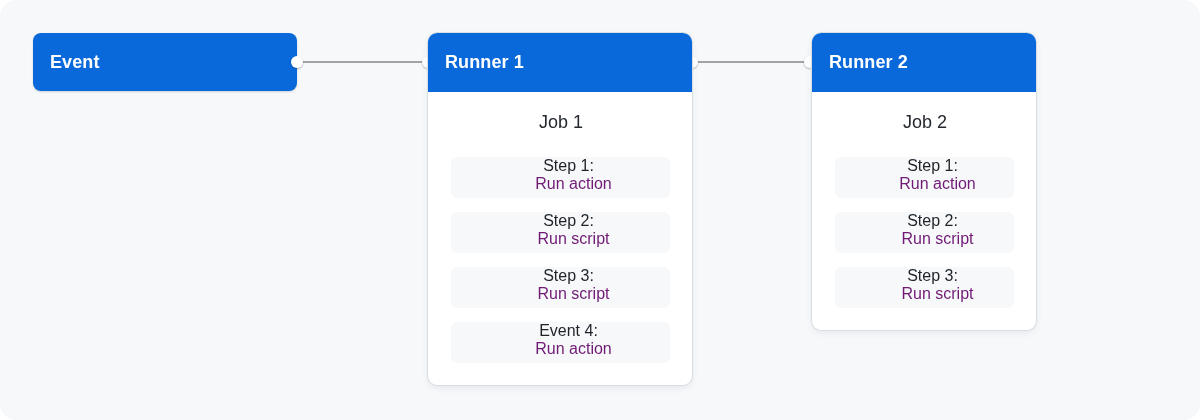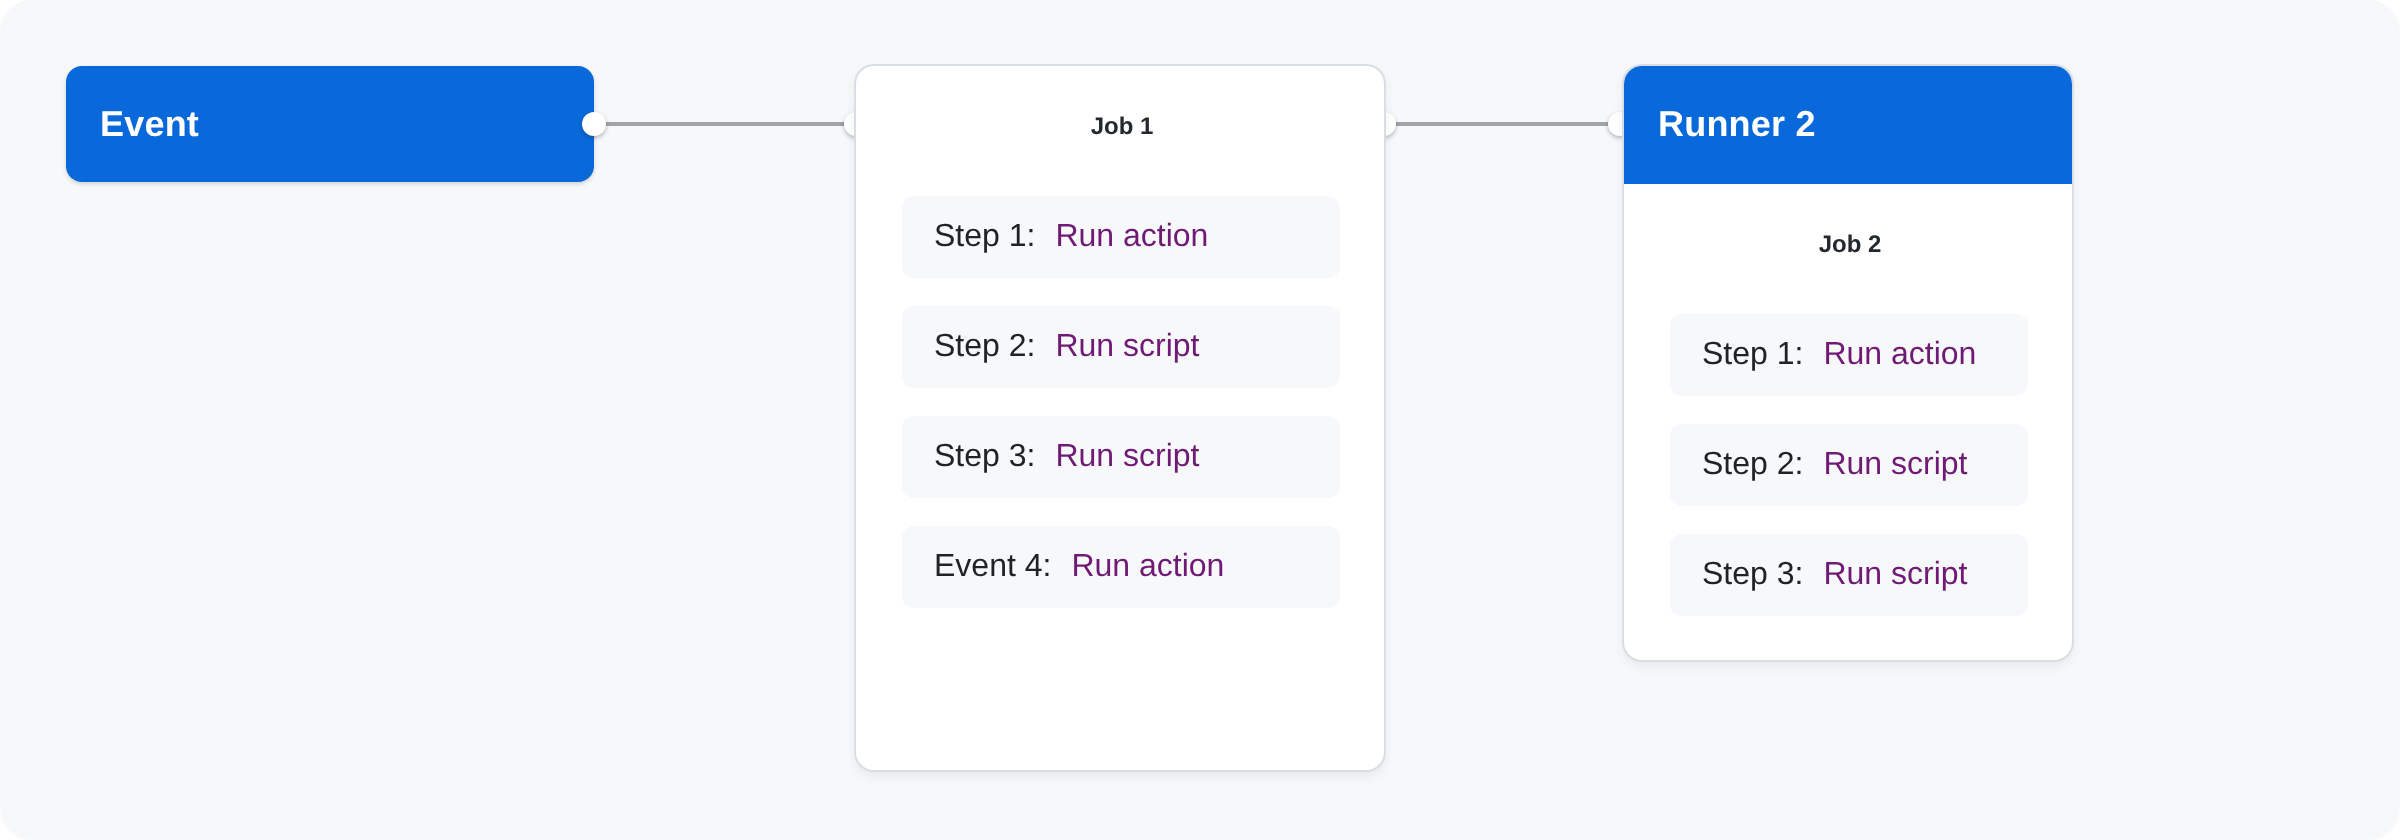--- a/index.html
+++ b/index.html
@@ -86,37 +86,38 @@
     color: #ffffff;
     font-size: 18px;
     font-weight: 700;
     letter-spacing: 0.1px;
   }
 
   .runner-body {
     padding: 19px 22px 0 23px;
   }
   .job-title {
-    font-size: 12px;
+    font-size: 18px;
     line-height: 22px;
-    font-weight: 700;
+    font-weight: 400;
     color: #24292f;
     margin: 0 0 24px 1px;
   }
   .step-row {
     height: 41px;
     background: #f6f8fa;
     border-radius: 6px;
     margin-bottom: 14px;
     display: flex;
     align-items: center;
     padding-left: 16px;
     box-sizing: border-box;
     font-size: 16px;
     white-space: nowrap;
+    flex-direction: column;
   }
   .step-name {
     color: #1f2328;
     font-weight: 400;
   }
   .step-desc {
     color: #701a75;
     margin-left: 10px;
   }
 </style>
@@ -130,20 +131,23 @@
   </div>
 
   <div class="connector-line line-1"></div>
   <div class="connector-line line-2"></div>
   <div class="connector-dot dot-1"></div>
   <div class="connector-dot dot-2"></div>
   <div class="connector-dot dot-3"></div>
   <div class="connector-dot dot-4"></div>
 
   <div class="runner-card runner-1">
+    <div class="runner-header">
+      <span>Runner 1</span>
+    </div>
     <div class="runner-body">
       <div class="job-title">Job 1</div>
       <div class="step-row">
         <span class="step-name">Step 1:</span>
         <span class="step-desc">Run action</span>
       </div>
       <div class="step-row">
         <span class="step-name">Step 2:</span>
         <span class="step-desc">Run script</span>
       </div>

